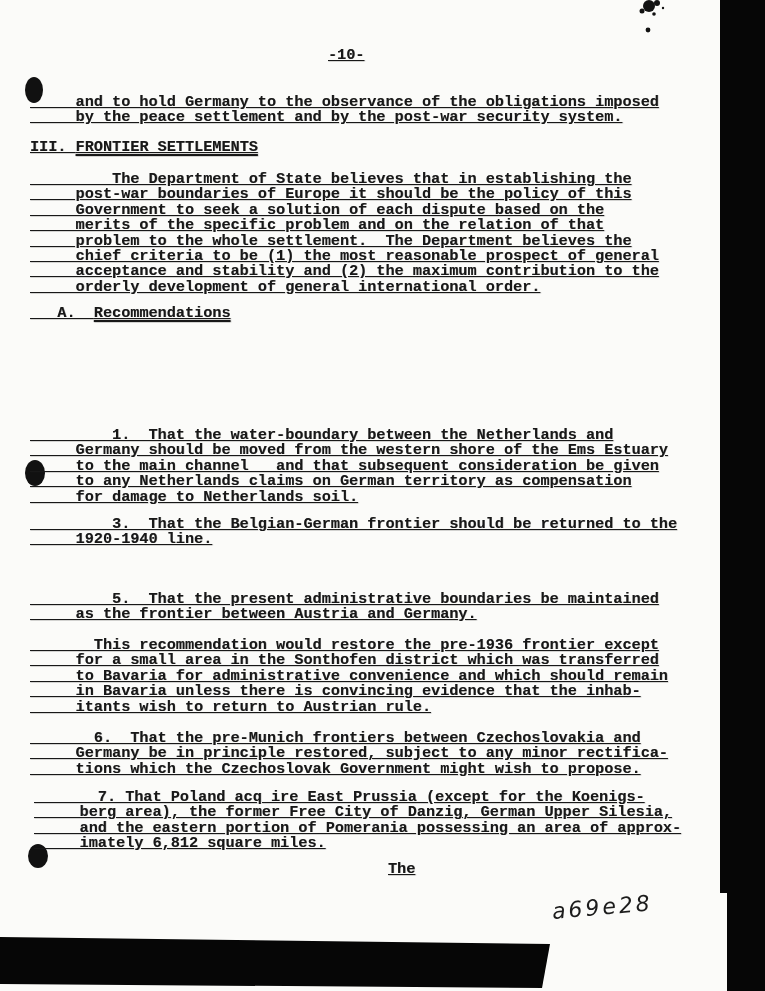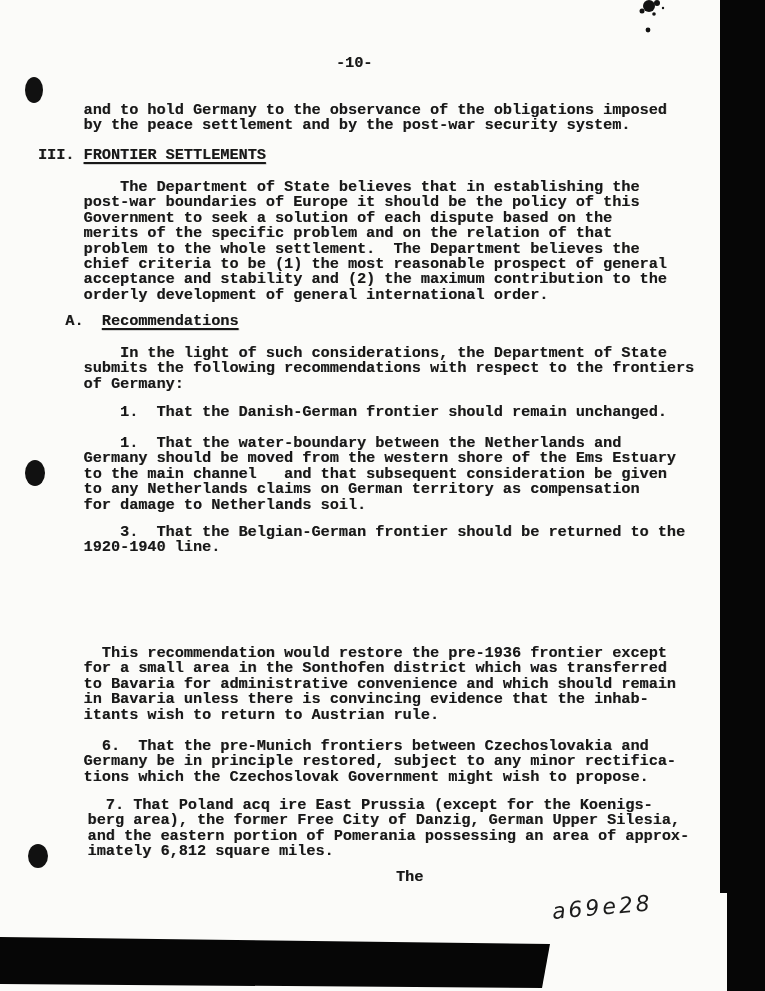--- a/index.html
+++ b/index.html
@@ -11,26 +11,27 @@
   html,body{margin:0;padding:0;background:#e8e8e8;}
   .page{
     position:relative;
     width:765px;height:991px;
     background:var(--paper);
     overflow:hidden;
     font-family:"Liberation Mono","DejaVu Sans Mono",monospace;
   }
   .tw{
     position:absolute;
-    margin:8px;
+    margin:0;
     font:700 15.2px/15.4px "Liberation Mono","DejaVu Sans Mono",monospace;
     color:var(--ink);
     white-space:pre;
     letter-spacing:0;
     text-shadow:0.4px 0.4px 0 rgba(20,20,20,0.45);
+    text-decoration:underline;
   }
   .ul{
     text-decoration:underline;
     text-decoration-thickness:2px;
     text-underline-offset:3px;
   }
   .handwriting{
     position:absolute;
     left:552px;top:899px;
     font-family:"DejaVu Sans",sans-serif;
@@ -78,36 +79,34 @@
      post-war boundaries of Europe it should be the policy of this
      Government to seek a solution of each dispute based on the
      merits of the specific problem and on the relation of that
      problem to the whole settlement.  The Department believes the
      chief criteria to be (1) the most reasonable prospect of general
      acceptance and stability and (2) the maximum contribution to the
      orderly development of general international order.</pre>
 
   <pre class="tw" style="left:30px;top:306px;text-align:right;"><span>   A.  </span><span class="ul">Recommendations</span></pre>
 
-  <pre class="tw" style="left:30px;top:338px;">         In the light of such considerations, the Department of State
-     submits the following recommendations with respect to the frontiers
-     of Germany:</pre>
 
-  <pre class="tw" style="left:30px;top:397px;">         1.  That the Danish-German frontier should remain unchanged.</pre>
 
   <pre class="tw" style="left:30px;top:428px;">         1.  That the water-boundary between the Netherlands and
      Germany should be moved from the western shore of the Ems Estuary
      to the main channel   and that subsequent consideration be given
      to any Netherlands claims on German territory as compensation
      for damage to Netherlands soil.</pre>
 
   <pre class="tw" style="left:30px;top:517px;">         3.  That the Belgian-German frontier should be returned to the
      1920-1940 line.</pre>
 
 
+  <pre class="tw" style="left:30px;top:592px;">         5.  That the present administrative boundaries be maintained
+     as the frontier between Austria and Germany.</pre>
 
   <pre class="tw" style="left:30px;top:638px;">       This recommendation would restore the pre-1936 frontier except
      for a small area in the Sonthofen district which was transferred
      to Bavaria for administrative convenience and which should remain
      in Bavaria unless there is convincing evidence that the inhab-
      itants wish to return to Austrian rule.</pre>
 
   <pre class="tw" style="left:30px;top:731px;">       6.  That the pre-Munich frontiers between Czechoslovakia and
      Germany be in principle restored, subject to any minor rectifica-
      tions which the Czechoslovak Government might wish to propose.</pre>

